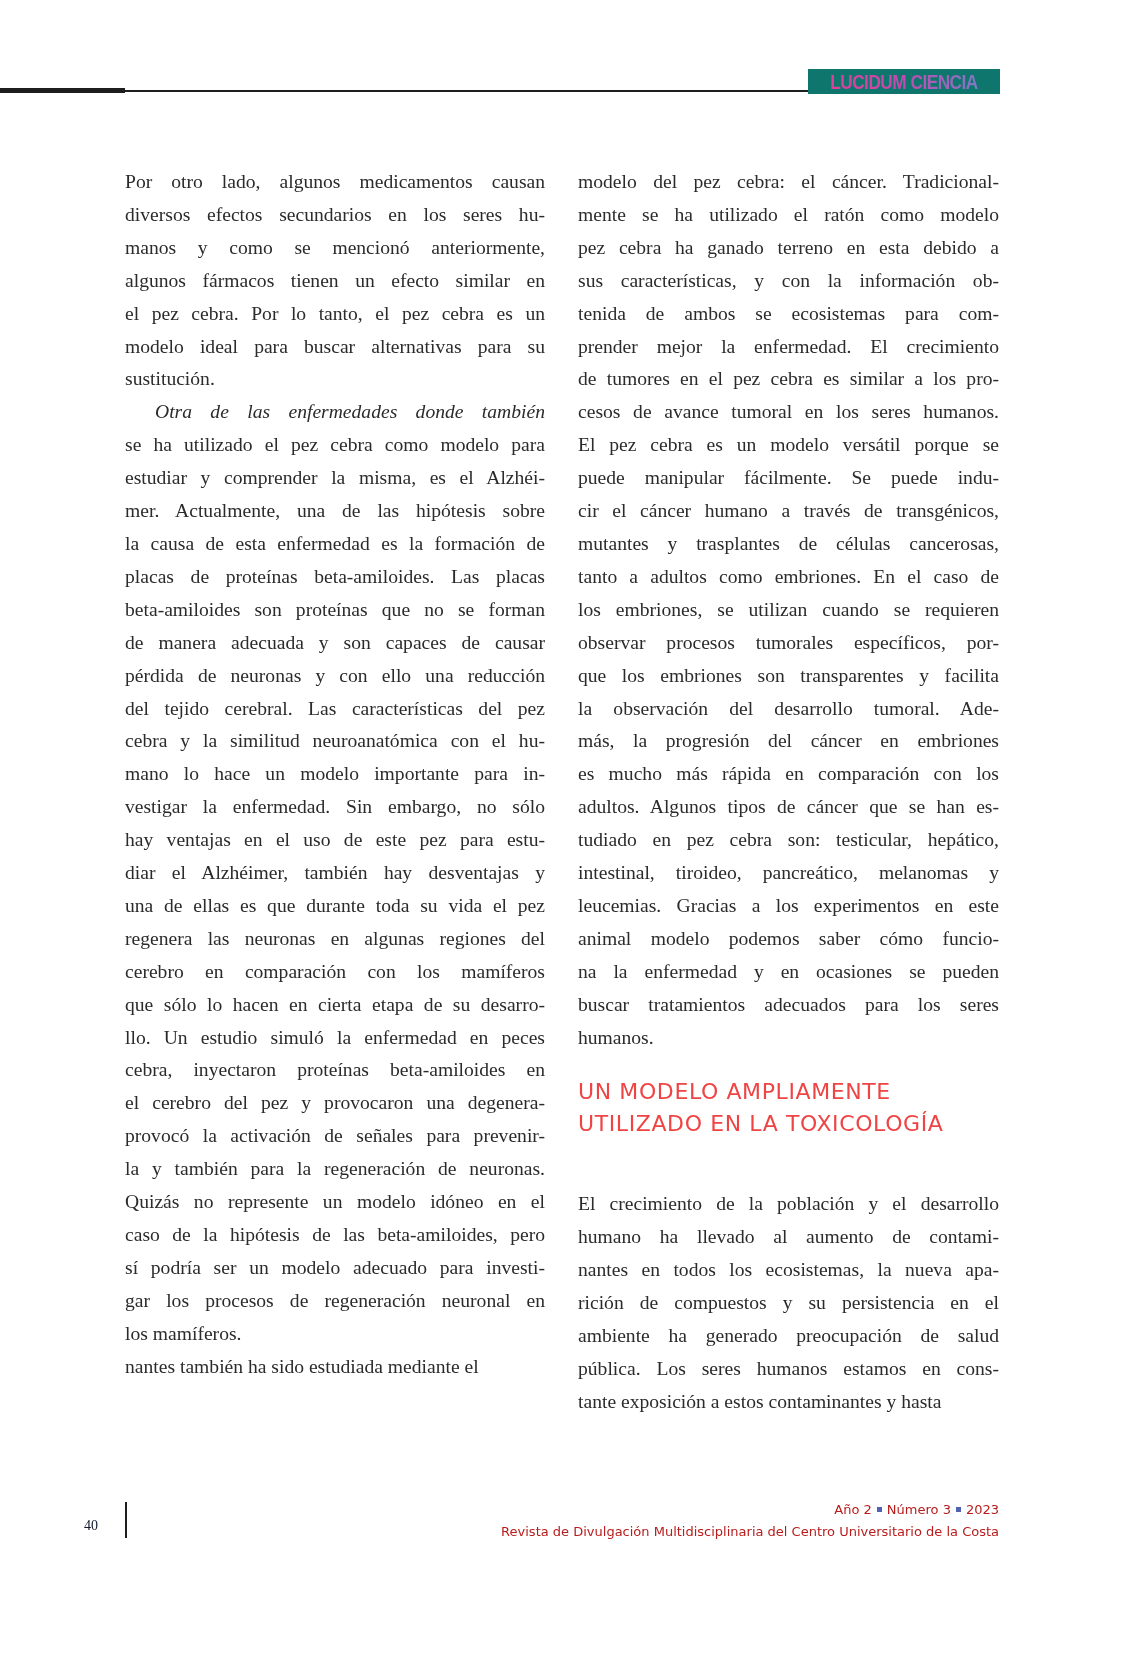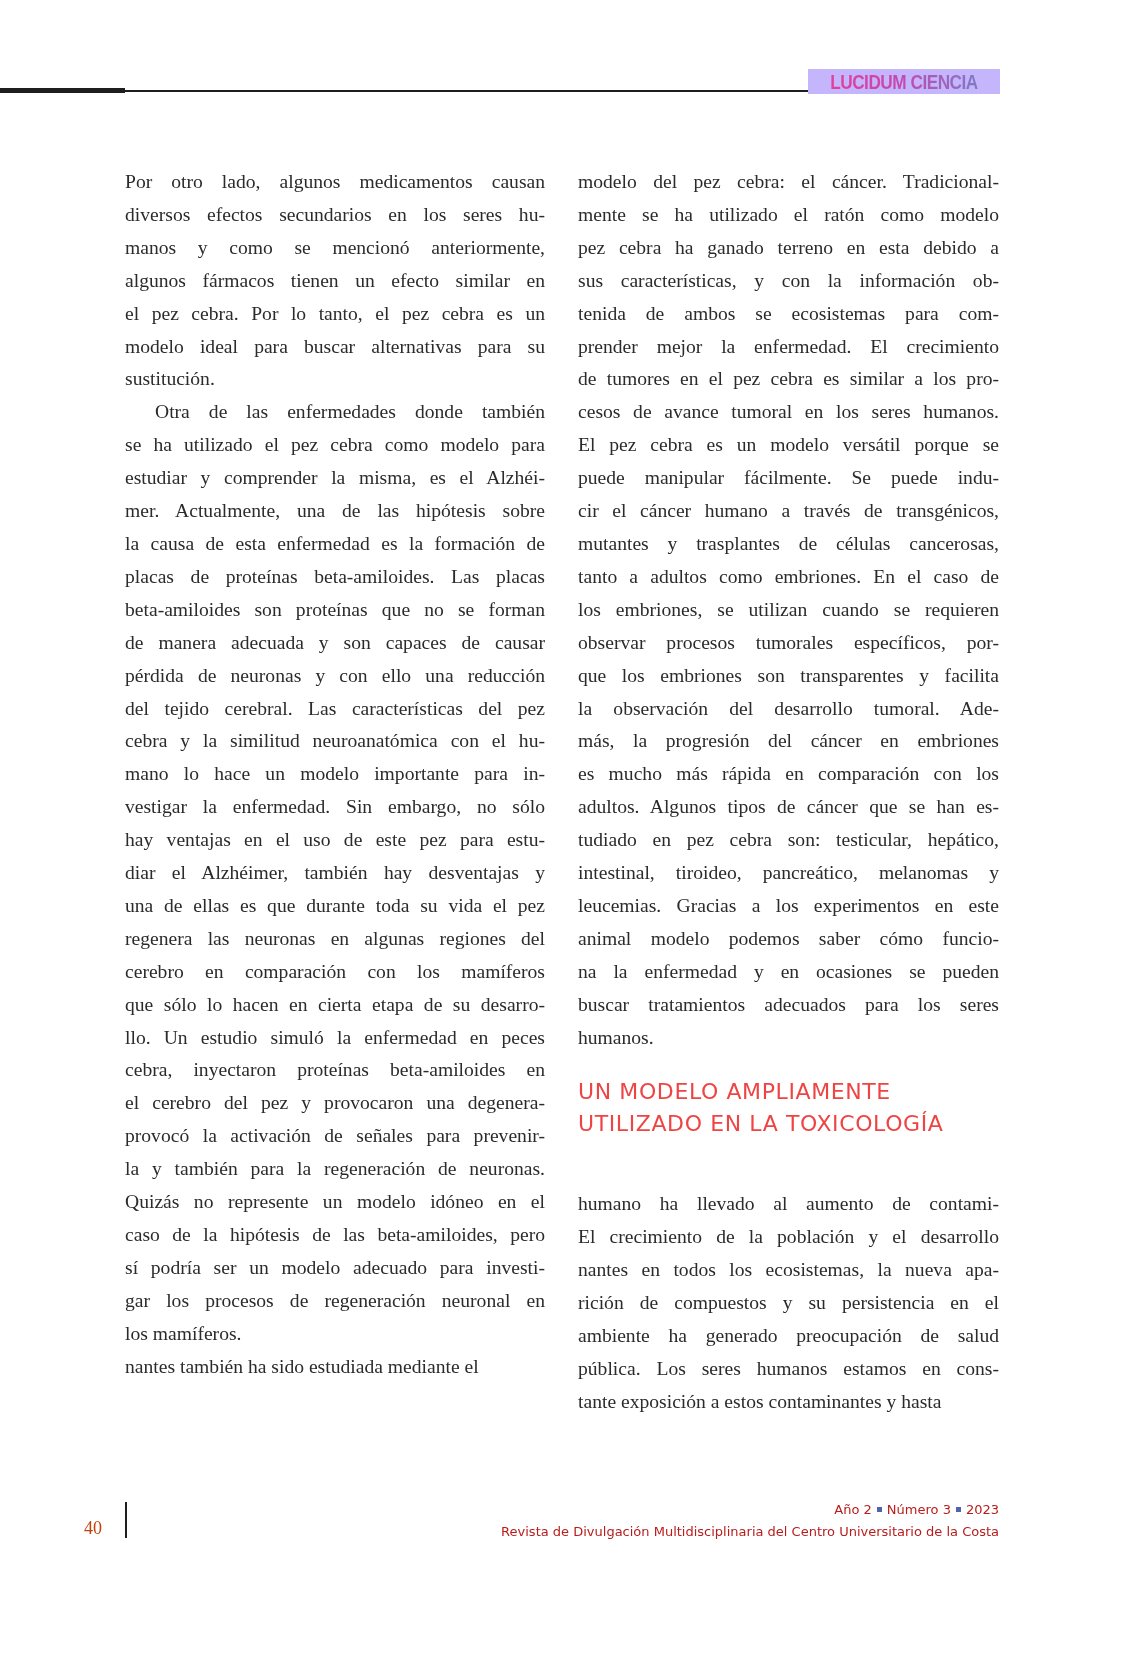--- a/index.html
+++ b/index.html
@@ -1,28 +1,28 @@
 <!DOCTYPE html>
 <html><head>
 <meta charset="utf-8">
 <style>
   html, body { margin: 0; padding: 0; background: #ffffff; }
   body { width: 1123px; height: 1654px; position: relative; overflow: hidden; font-family: "DejaVu Serif", "Liberation Serif", serif; color: #2a2a2a; }
   .rule-thick { position: absolute; left: 0; top: 88px; width: 125px; height: 5px; background: #1e1e1e; }
   .rule-thin { position: absolute; left: 125px; top: 90px; width: 685px; height: 2px; background: #1e1e1e; }
-  .brand { position: absolute; left: 808px; top: 69px; width: 192px; height: 25px; background: #c4b5fd; display: flex; align-items: center; justify-content: center; }
+  .brand { position: absolute; left: 808px; top: 69px; width: 192px; height: 25px; background: #0f766e; display: flex; align-items: center; justify-content: center; }
   .brand span { font-family: "Liberation Sans", sans-serif; font-weight: bold; font-size: 21px; letter-spacing: -0.6px; transform: scaleX(0.82); white-space: nowrap; background: linear-gradient(90deg, #e0409a 0%, #c24ab0 50%, #7f7ac4 100%); -webkit-background-clip: text; background-clip: text; color: transparent; }
   .col { position: absolute; top: 166px; font-family: "Liberation Serif", serif; font-size: 19.6px; line-height: 32.9px; text-align: justify; color: #2b2b2b; }
   .col.left { left: 125px; width: 420px; }
   .col.right { left: 578px; width: 421px; }
   .col p { margin: 0; hyphens: manual; }
   .line { display: block; text-align: justify; text-align-last: justify; white-space: nowrap; }
   .line.last { text-align-last: left; }
   .heading { color: #ef4444; font-family: "DejaVu Sans", sans-serif; font-size: 22px; line-height: 32px; letter-spacing: 0.6px; margin: 22px 0 48px 0; font-weight: normal; text-align: left; }
-  .footer-num { position: absolute; left: 84px; top: 1518px; font-family: "Liberation Serif", serif; font-size: 18px; color: #c2410c; }
+  .footer-num { position: absolute; left: 84px; top: 1518px; font-family: "Liberation Serif", serif; font-size: 14px; color: #0f172a; }
   .footer-bar { position: absolute; left: 125px; top: 1502px; width: 2px; height: 36px; background: #1e1e1e; }
   .footer-right { position: absolute; right: 124px; top: 1499px; text-align: right; font-family: "DejaVu Sans", sans-serif; font-size: 13px; line-height: 22px; color: #b91c1c; }
   .sq { display: inline-block; width: 5px; height: 5px; background: #5262b0; margin: 0 5px; vertical-align: middle; position: relative; top: -1px; }
 </style>
 </head>
 <body>
 
 <div class="rule-thick"></div>
 <div class="rule-thin"></div>
 <div class="brand">
@@ -33,21 +33,21 @@
     <p>
       <span class="line">Por otro lado, algunos medicamentos causan</span>
       <span class="line">diversos efectos secundarios en los seres hu-</span>
       <span class="line">manos y como se mencionó anteriormente,</span>
       <span class="line">algunos fármacos tienen un efecto similar en</span>
       <span class="line">el pez cebra. Por lo tanto, el pez cebra es un</span>
       <span class="line">modelo ideal para buscar alternativas para su</span>
       <span class="line last">sustitución.</span>
     </p>
     <p>
-      <span class="line" style="padding-left: 30px;">Otra de las enfermedades donde también</span>
+      <span class="line" style="padding-left: 30px; font-style: italic;">Otra de las enfermedades donde también</span>
       <span class="line">se ha utilizado el pez cebra como modelo para</span>
       <span class="line">estudiar y comprender la misma, es el Alzhéi-</span>
       <span class="line">mer. Actualmente, una de las hipótesis sobre</span>
       <span class="line">la causa de esta enfermedad es la formación de</span>
       <span class="line">placas de proteínas beta-amiloides. Las placas</span>
       <span class="line">beta-amiloides son proteínas que no se forman</span>
       <span class="line">de manera adecuada y son capaces de causar</span>
       <span class="line">pérdida de neuronas y con ello una reducción</span>
       <span class="line">del tejido cerebral. Las características del pez</span>
       <span class="line">cebra y la similitud neuroanatómica con el hu-</span>
@@ -106,22 +106,22 @@
         <span class="line">buscar tratamientos adecuados para los seres</span>
         <span class="line last">humanos.</span>
       </p>
     </div>
   <h2 class="heading">
     <span>UN MODELO AMPLIAMENTE</span><br>
     <span>UTILIZADO EN LA TOXICOLOGÍA</span>
   </h2>
   <div id="right-after">
       <p>
+        <span class="line">El crecimiento de la población y el desarrollo</span>
         <span class="line">humano ha llevado al aumento de contami-</span>
-        <span class="line">El crecimiento de la población y el desarrollo</span>
         <span class="line">nantes en todos los ecosistemas, la nueva apa-</span>
         <span class="line">rición de compuestos y su persistencia en el</span>
         <span class="line">ambiente ha generado preocupación de salud</span>
         <span class="line">pública. Los seres humanos estamos en cons-</span>
         <span class="line last">tante exposición a estos contaminantes y hasta</span>
       </p>
     </div>
 </div>
 
 <div class="footer-num">40</div>

